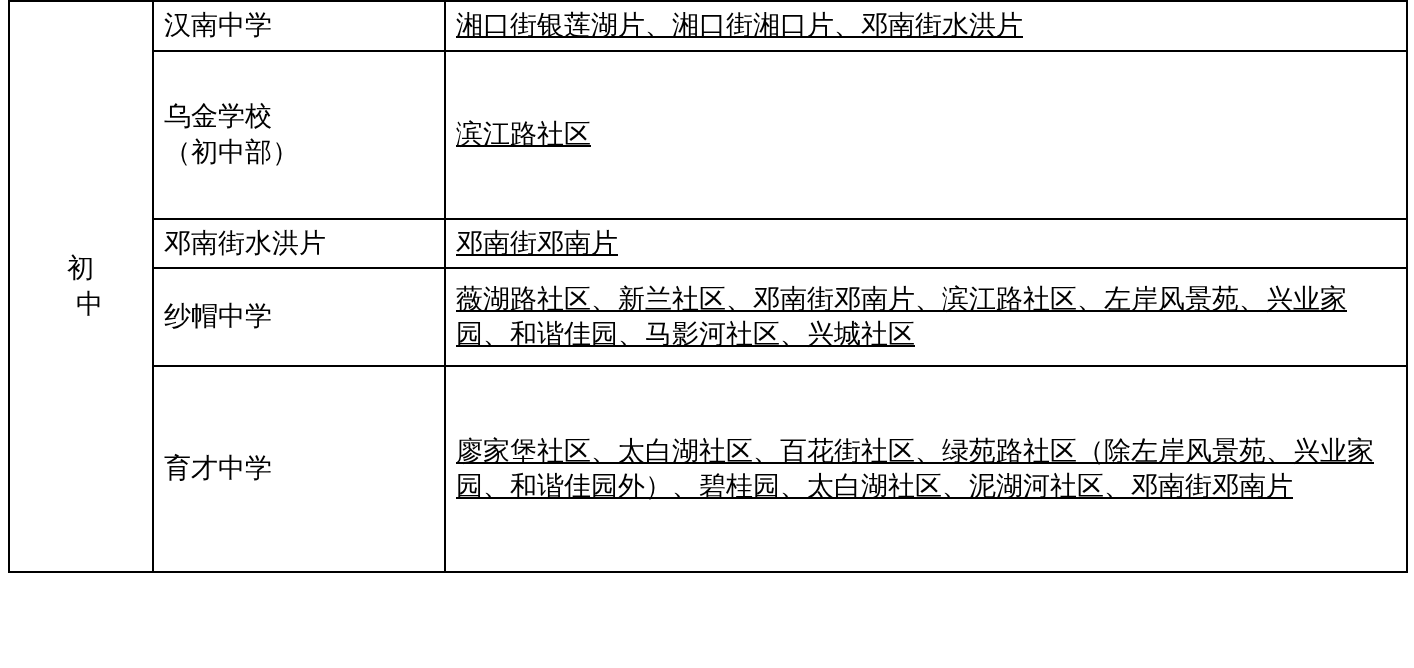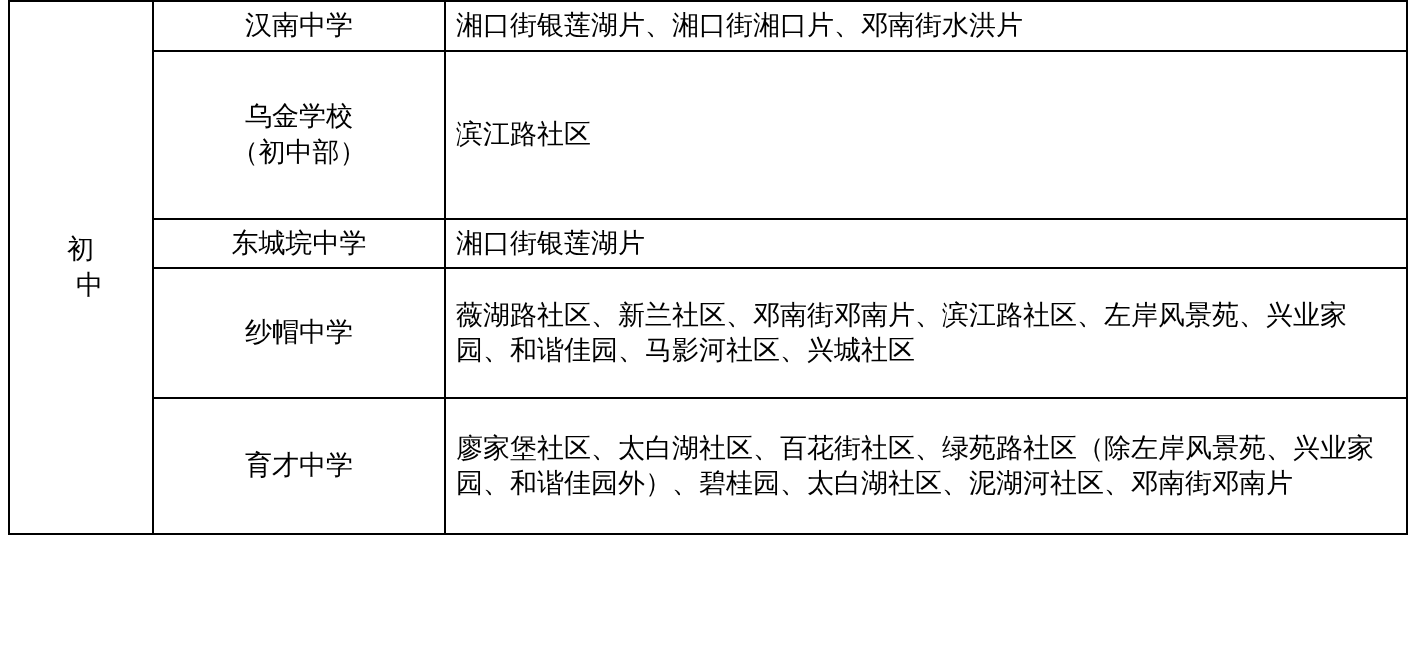--- a/index.html
+++ b/index.html
@@ -34,28 +34,28 @@
     line-height: 1.32;
   }
   td.stage-cell {
     width: 122px;
     text-align: center;
     font-size: 28px;
     letter-spacing: 1px;
   }
   td.school-cell {
     width: 270px;
-    text-align: center;
     font-size: 28px;
   }
   td.area-cell {
     text-align: left;
     font-size: 28px;
     padding-left: 14px;
     padding-right: 8px;
+    text-decoration: underline;
   }
   .row-tall {
     height: 168px;
   }
   .two-line {
     line-height: 1.9;
     margin-top: 13px;
   }
   .stage-indent {
     display: block;
@@ -88,35 +88,35 @@
         <td class="school-cell two-line">
           <span>乌金学校</span><br>
           <span>（初中部）</span>
         </td>
         <td class="area-cell">
           <span>滨江路社区</span>
         </td>
       </tr>
       <tr>
         <td class="school-cell">
-          <span>东城垸中学</span>
+          <span>邓南街水洪片</span>
         </td>
         <td class="area-cell">
-          <span>湘口街银莲湖片</span>
+          <span>邓南街邓南片</span>
         </td>
       </tr>
-      <tr style="height:130px">
+      <tr style="height:98px">
         <td class="school-cell">
           <span>纱帽中学</span>
         </td>
         <td class="area-cell">
           <span>薇湖路社区、新兰社区、邓南街邓南片、滨江路社区、左岸风景苑、兴业家园、和谐佳园、马影河社区、兴城社区</span>
         </td>
       </tr>
-      <tr style="height:136px">
+      <tr style="height:206px">
         <td class="school-cell">
           <span>育才中学</span>
         </td>
         <td class="area-cell">
           <span>廖家堡社区、太白湖社区、百花街社区、绿苑路社区（除左岸风景苑、兴业家园、和谐佳园外）、碧桂园、太白湖社区、泥湖河社区、邓南街邓南片</span>
         </td>
       </tr>
     </tbody>
   </table>
 </div>

